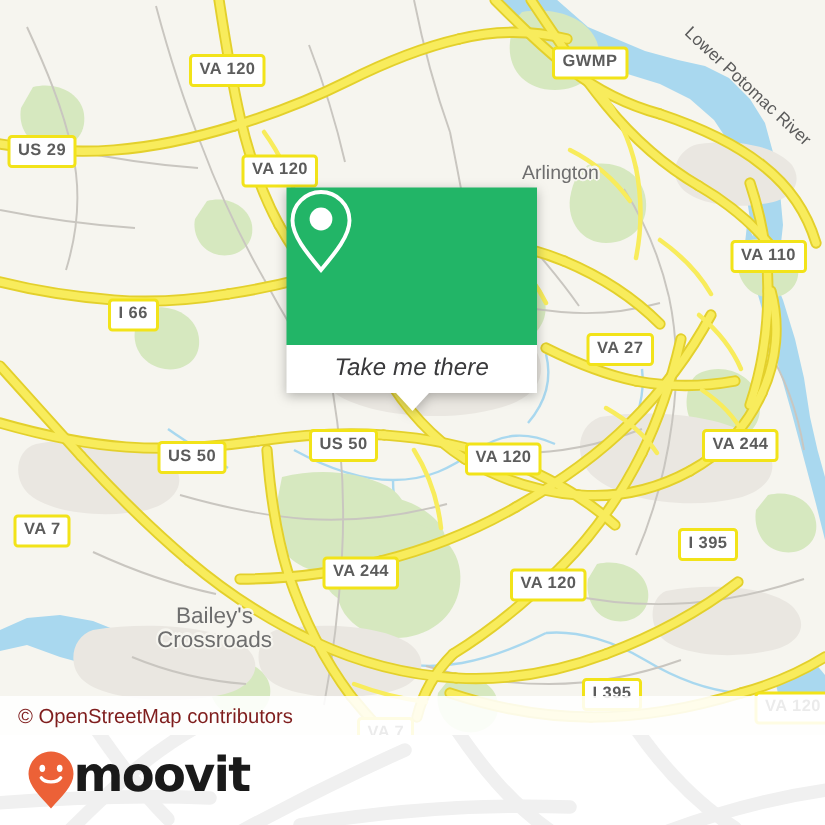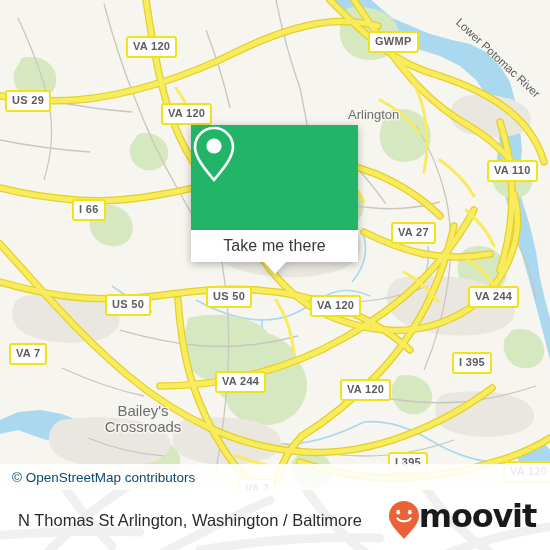--- a/index.html
+++ b/index.html
@@ -55,36 +55,36 @@
     font-family:"Liberation Sans", sans-serif;
   }
 
   
   .attrib{
     position:absolute;left:0;bottom:0;width:550px;height:26px;
     background:rgba(255,255,255,.88);
     display:flex;align-items:center;
   }
   .attrib span{
-    color:#0c4a6e;font-size:13.5px;padding-left:12px;
+    color:#7f1d1d;font-size:13.5px;padding-left:12px;
     font-family:"Liberation Sans", sans-serif;
   }
 
   
   .callout{
     position:absolute;left:191px;top:125px;width:167px;
     filter:drop-shadow(0 2px 4px rgba(0,0,0,.28));
   }
   .callout-top{
     height:105px;background:#22b567;
     display:flex;align-items:center;justify-content:center;
   }
   .callout-bottom{
     height:32px;background:#ffffff;
-    display:flex;align-items:center;justify-content:center;
+    display:flex;align-items:center;justify-content:center;font-style:italic;
   }
   .callout-bottom span{
     color:#39393b;font-size:16px;letter-spacing:.1px;
     font-family:"Liberation Sans", sans-serif;
   }
   .callout-tail{
     position:absolute;left:50%;top:137px;margin-left:-11px;
     width:0;height:0;
     border-left:11px solid transparent;
     border-right:11px solid transparent;
@@ -407,21 +407,20 @@
         <path d="M150,70 C190,48 230,28 270,10"></path>
         <path d="M300,-10 C320,20 340,46 370,66"></path>
         <path d="M420,-10 C440,20 462,44 490,62"></path>
         <path d="M-10,46 C40,42 90,40 140,42"></path>
         <path d="M200,60 C260,50 320,46 380,48"></path>
         <path d="M430,70 C470,54 510,42 556,36"></path>
         <path d="M60,-10 C76,14 92,36 112,56"></path>
       </g>
     </svg>
     <div class="footer-inner">
-      <div class="footer-title">N Thomas St Arlington, Washington / Baltimore</div>
       <div class="brand">
         <svg width="32" height="40" viewBox="0 0 32 40">
           <path d="M16 1 C7.7 1 1 7.7 1 16 C1 24 9 31 16 39 C23 31 31 24 31 16 C31 7.7 24.3 1 16 1 Z" fill="#ec6137"></path>
           <ellipse cx="10.2" cy="12.2" rx="1.9" ry="2.4" fill="#ffffff"></ellipse>
           <ellipse cx="21.8" cy="12.2" rx="1.9" ry="2.4" fill="#ffffff"></ellipse>
           <path d="M9.5 18.5 C12 22.2 20 22.2 22.5 18.5" fill="none" stroke="#ffffff" stroke-width="2.2" stroke-linecap="round"></path>
         </svg>
         <span class="brand-word">moovit</span>
       </div>
     </div>

